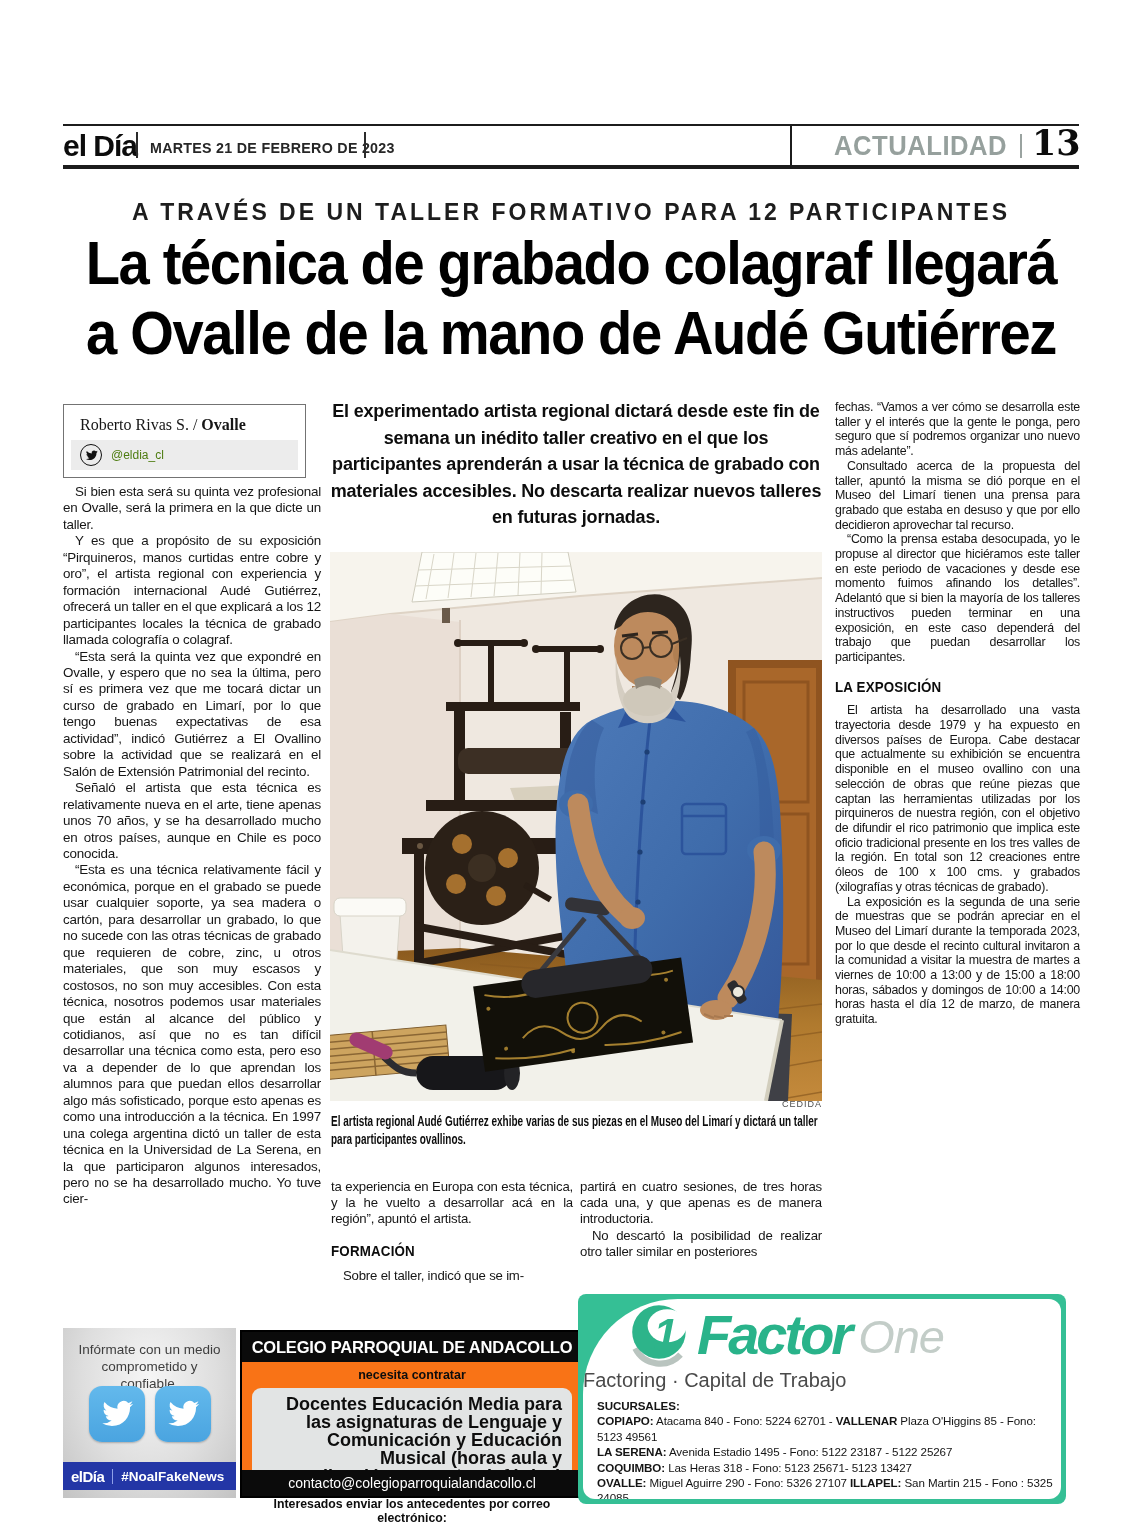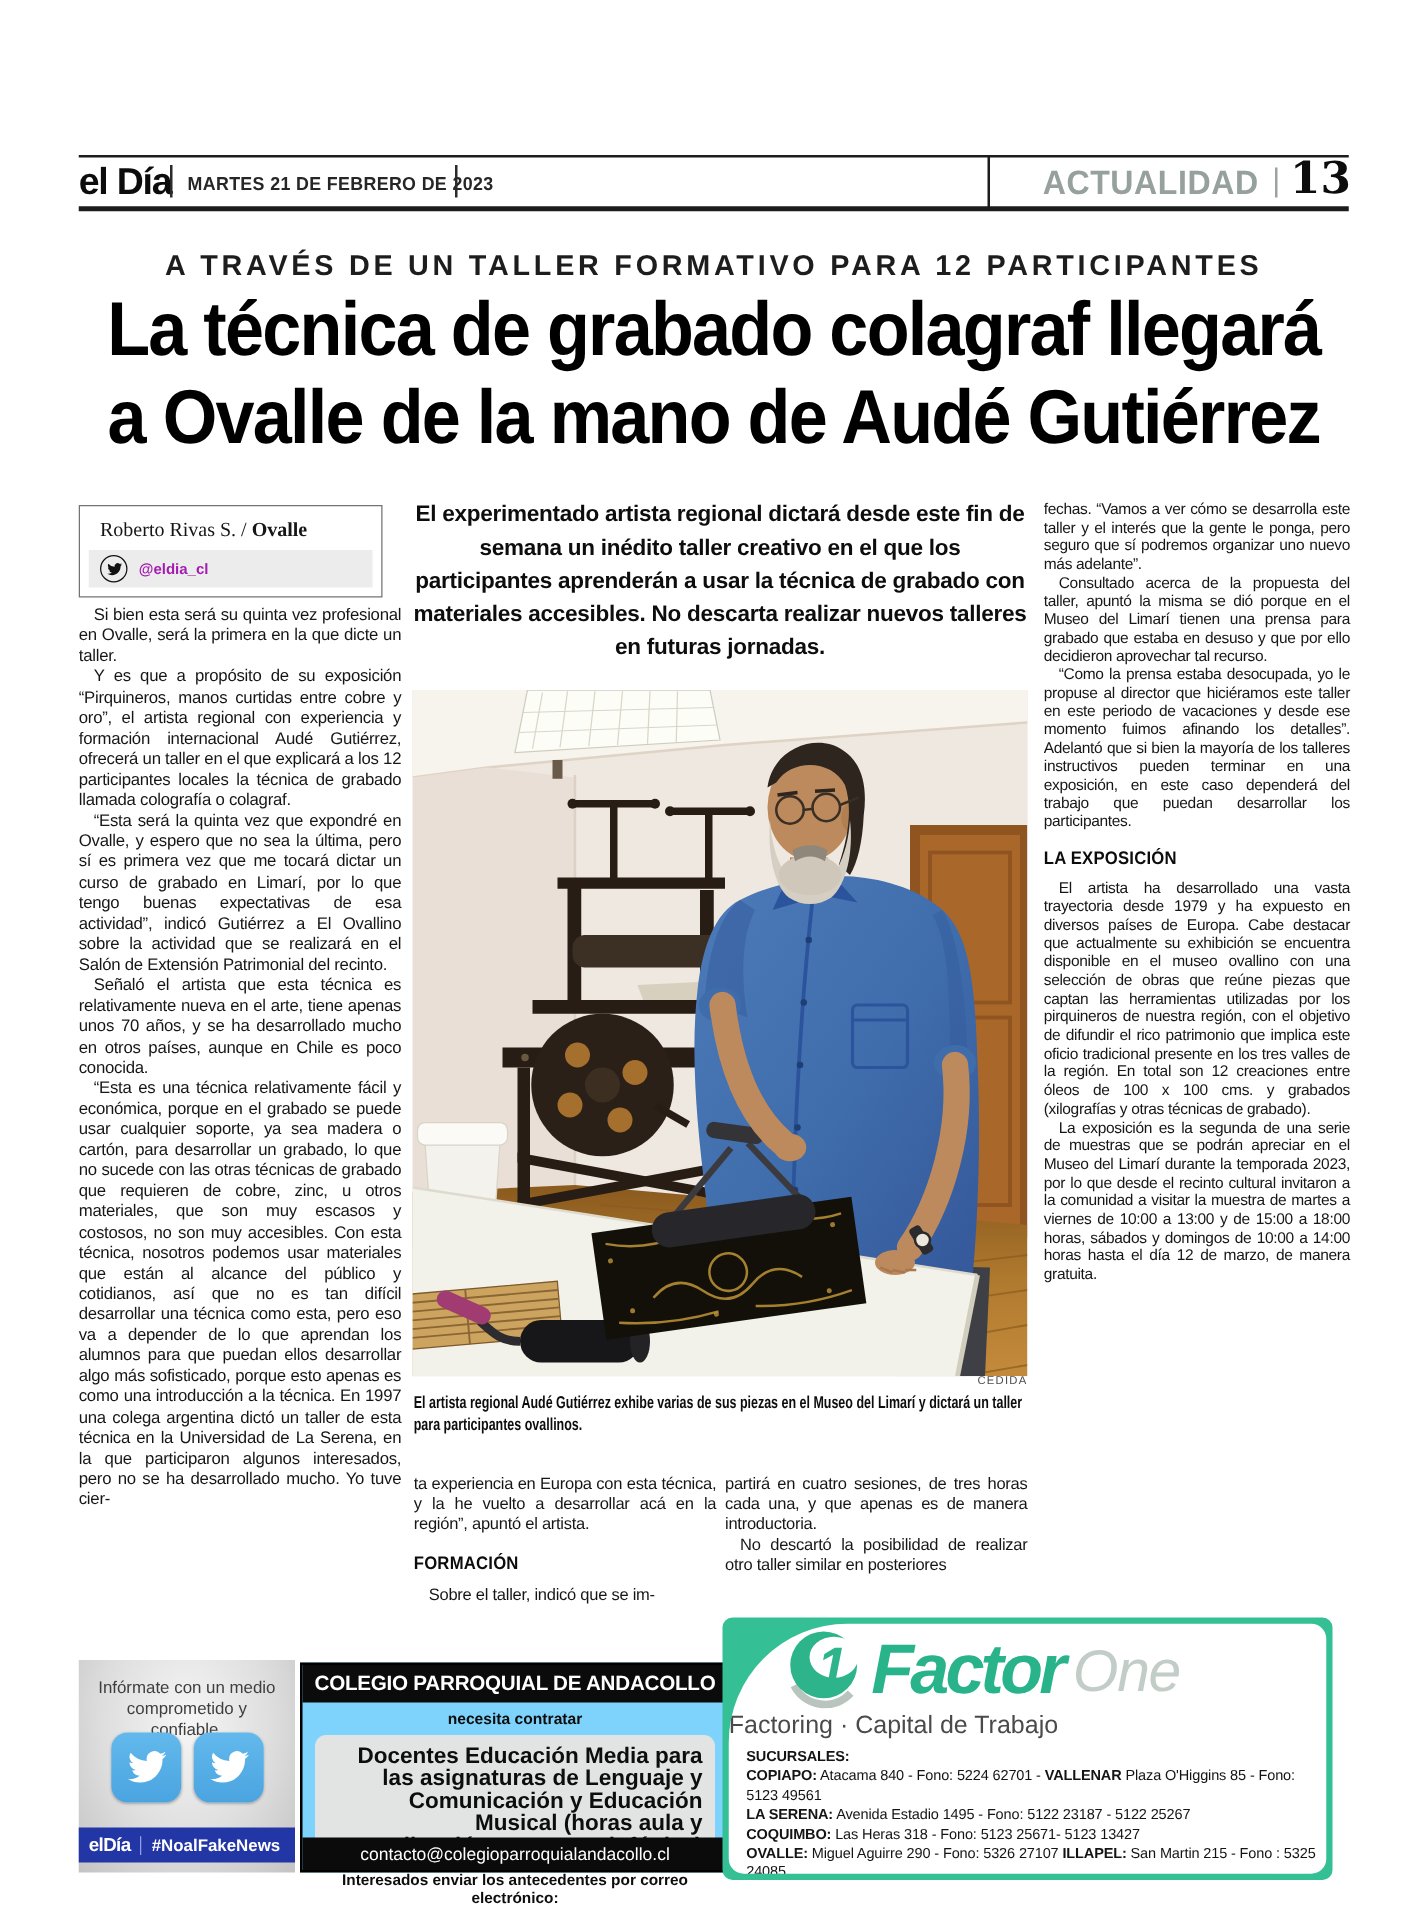--- a/index.html
+++ b/index.html
@@ -27,21 +27,21 @@
   .headline { position:absolute; left:0; width:1142px; text-align:center; font-size:61px; font-weight:800;
               letter-spacing:-1.5px; color:#000; transform:scaleX(.92); transform-origin:50% 0; white-space:nowrap; }
   .hl1 { top:192px; } .hl2 { top:262px; }
   
   .byline-box { position:absolute; left:63px; top:368px; width:243px; height:74px; border:1px solid #737373; background:#fff; }
   .byline-author { padding:11px 0 0 16px; font-family:"Liberation Serif", serif; font-size:16px; color:#161616; }
   .byline-author b { font-weight:700; }
   .byline-social { position:absolute; left:7px; right:7px; bottom:7px; height:30px; background:#ececec;
                    display:flex; align-items:center; gap:9px; padding-left:9px; }
   .tw-circ { width:22px; height:22px; border:1.6px solid #111; border-radius:50%; display:flex; align-items:center; justify-content:center; }
-  .byline-handle { font-size:12px; font-weight:700; color:#a21caf; }
+  .byline-handle { font-size:12px; font-weight:400; color:#4d7c0f; }
   
   .lead { position:absolute; left:330px; top:362px; width:492px; font-size:18px; line-height:26.5px;
           font-weight:800; letter-spacing:-.2px; text-align:center; color:#0d0d0d; }
   
   .photo { position:absolute; left:330px; top:516px; width:492px; height:549px; overflow:hidden; background:#efe8e0; }
   .credit { position:absolute; left:330px; top:1063px; width:492px; text-align:right; font-size:9px;
             font-weight:400; letter-spacing:1px; color:#4c4c4c; }
   .caption { position:absolute; left:331px; top:1077px; width:680px; transform:scaleX(.7235); transform-origin:left top;
              font-size:13.8px; line-height:17.6px; font-weight:800; color:#0d0d0d; }
   
@@ -60,21 +60,21 @@
   .ad-eldia .msg { padding:13px 12px 0; text-align:center; font-size:13.5px; line-height:17px; color:#3e3e3e; }
   .ad-eldia .birds { position:absolute; top:58px; left:0; width:100%; display:flex; justify-content:center; gap:10px; }
   .tw-tile { width:56px; height:56px; border-radius:13px; background:linear-gradient(#63b9ec,#4aa4e0);
              display:flex; align-items:center; justify-content:center; box-shadow:0 1px 2px rgba(0,0,0,.25); }
   .ad-eldia .bar { position:absolute; left:0; bottom:8px; width:100%; height:28px; background:#2336a6;
                    display:flex; align-items:center; padding:0 8px; color:#fff; }
   .ad-eldia .brand { font-size:15px; font-weight:800; letter-spacing:-.5px; }
   .ad-eldia .barsep { width:1px; height:15px; background:#8fa0e8; margin:0 8px; }
   .ad-eldia .hash { font-size:13.5px; font-weight:800; }
   
-  .ad-colegio { position:absolute; left:240px; top:1294px; width:344px; height:168px; border:2px solid #000; background:#7dd3fc; }
+  .ad-colegio { position:absolute; left:240px; top:1294px; width:344px; height:168px; border:2px solid #000; background:#f97316; }
   .ad-colegio .hdr { height:30px; background:#0b0b0b; color:#fff; font-size:16.5px; font-weight:800;
                      display:flex; align-items:center; justify-content:center; letter-spacing:-.2px; }
   .ad-colegio .sub { text-align:center; font-size:12.5px; font-weight:700; margin-top:6px; color:#0d0d0d; }
   .ad-colegio .box { margin:6px 10px 0; background:#e2e4e4; border-radius:9px; padding:7px 10px;
                      font-size:18px; line-height:18px; font-weight:700; text-align:right; color:#0d0d0d; }
   .ad-colegio .cta { text-align:center; font-size:12.3px; font-weight:700; margin-top:5px; color:#0d0d0d; }
   .ad-colegio .ftr { position:absolute; left:0; bottom:0; width:100%; height:26px; background:#0b0b0b;
                      color:#fff; font-size:14px; display:flex; align-items:center; justify-content:center; }
   
   .ad-f1 { position:absolute; left:578px; top:1258px; width:488px; height:210px; background:#35bf95; border-radius:8px; }

